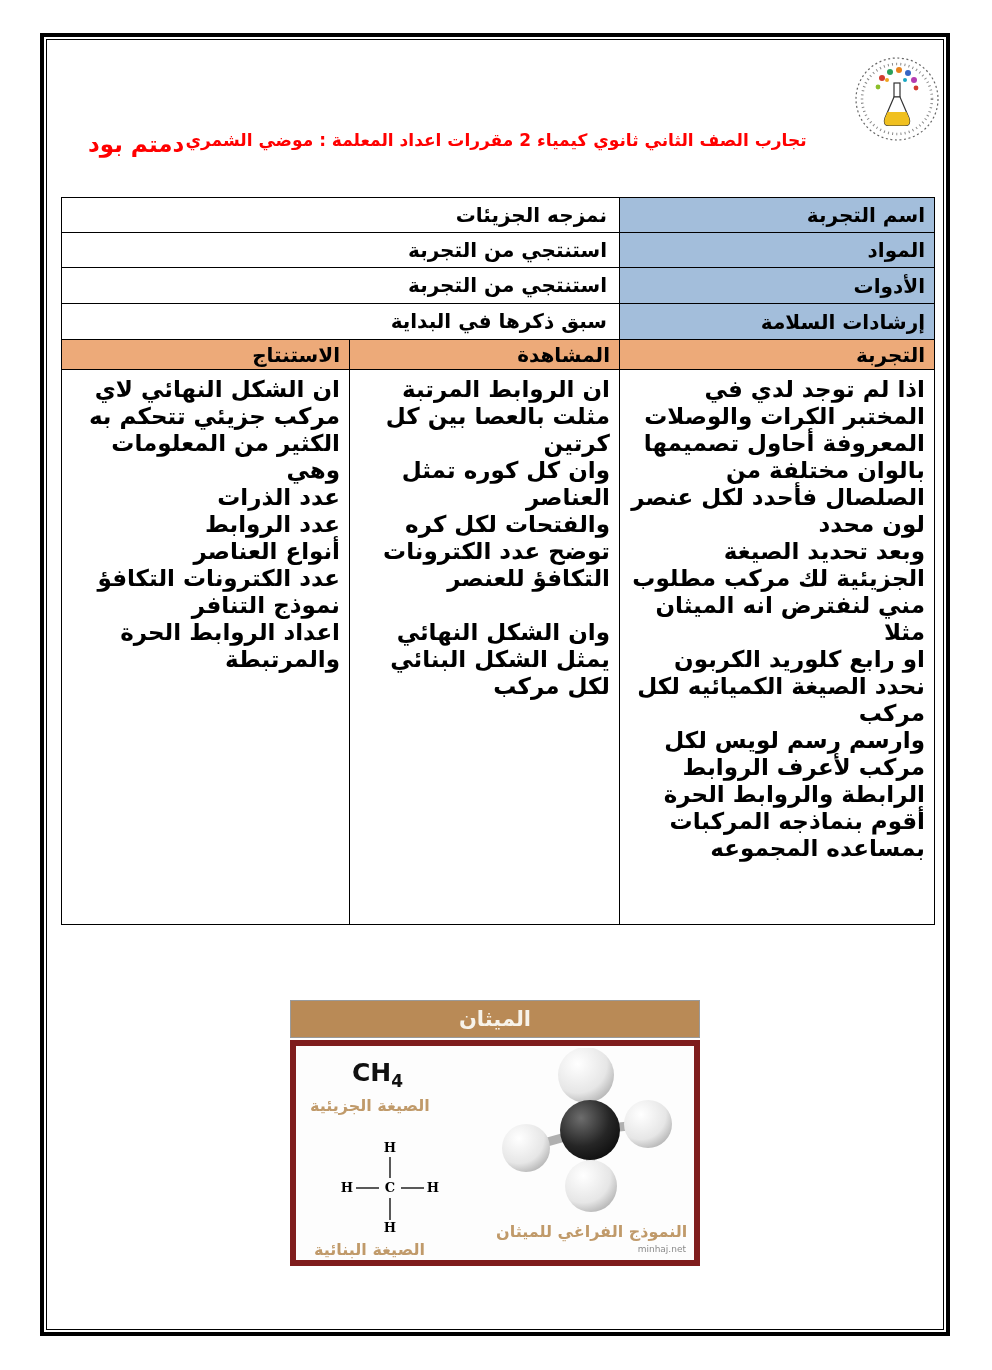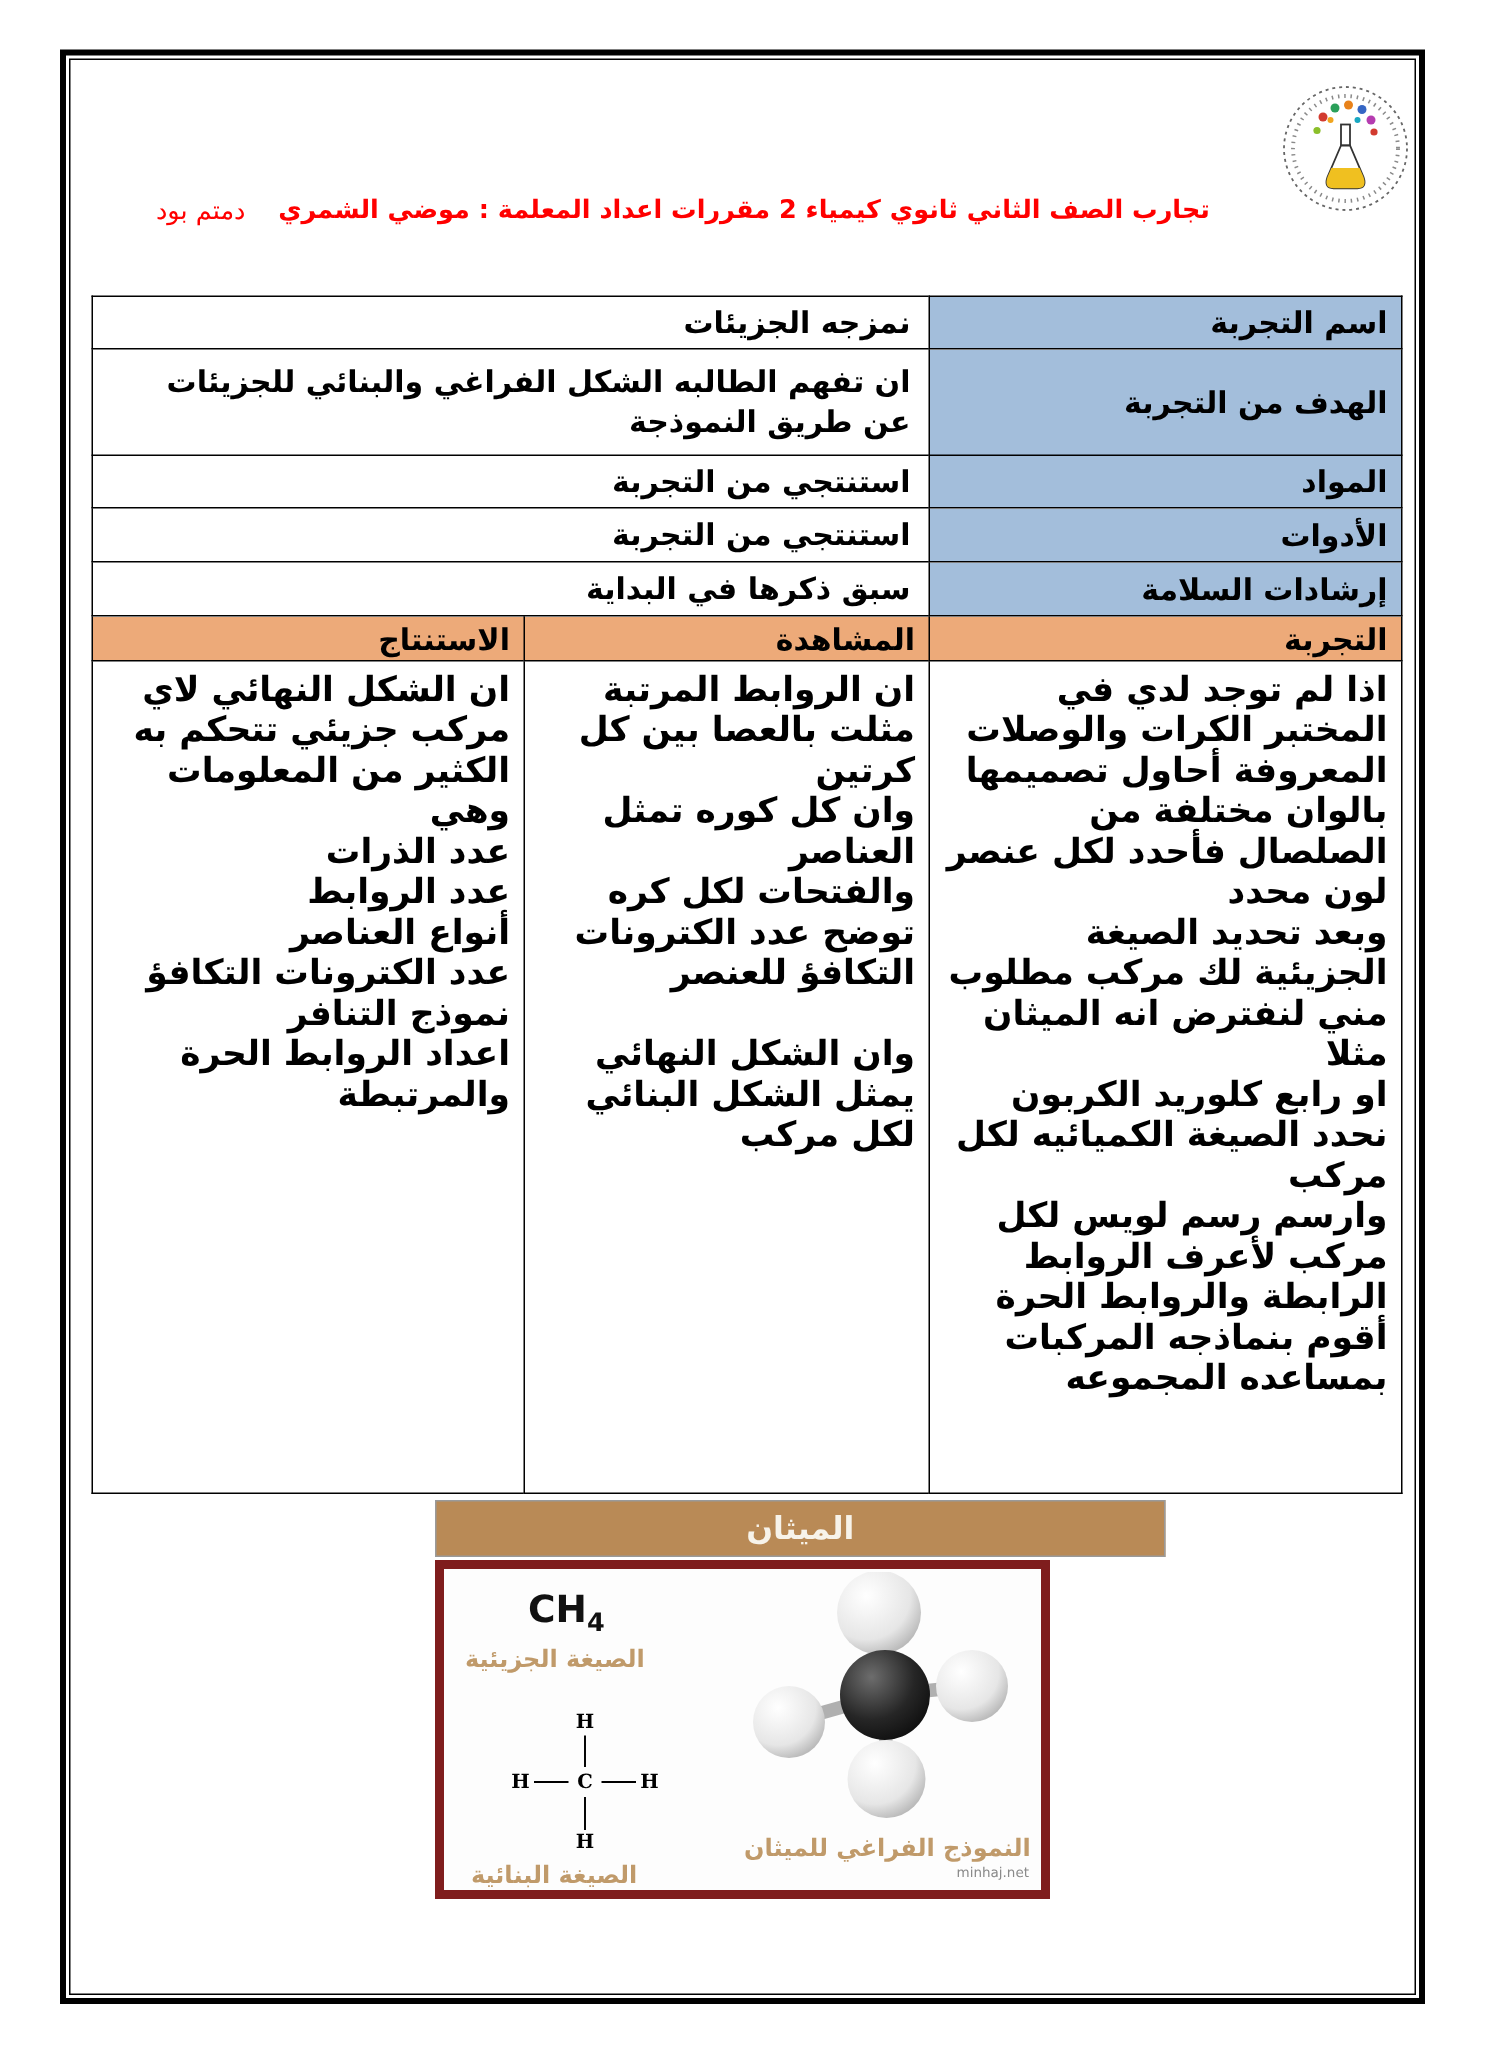--- a/index.html
+++ b/index.html
@@ -32,23 +32,23 @@
   
   .header-row {
     position: absolute; top: 130px; right: 60px; left: 60px; height: 24px;
     text-align: center;
   }
   .doc-title {
     color: var(--header_text, #ff0000);
     font-weight: bold; font-size: 17px; white-space: nowrap;
   }
   .doc-byline {
-    position: absolute; left: 44px; top: 1px;
+    position: absolute; left: 28px; top: 1px;
     color: var(--header_text, #ff0000);
-    font-weight: normal; font-size: 17px;
+    font-weight: bold; font-size: 23px;
   }
 
   
   table.main-table {
     position: absolute; top: 197px; right: 57px;
     width: 873px;
     border-collapse: collapse; table-layout: fixed;
   }
   table.main-table col.c1 { width: 315px; }
   table.main-table col.c2 { width: 270px; }
@@ -80,21 +80,21 @@
   .content-cell {
     vertical-align: top;
     font-size: 23px; line-height: 27px;
     text-align: right;
     padding: 6px 9px;
     white-space: pre-line;
   }
 
   
   .methane-title {
-    position: absolute; top: 1000px; left: 290px; width: 487px; height: 38px;
+    position: absolute; top: 1000px; left: 290px; width: 410px; height: 38px;
     background: var(--methane_bar_bg, #b98a56);
     border: 1px solid #9a9a9a;
     color: #f7f3ea; font-weight: bold; font-size: 21px;
     text-align: center; line-height: 36px;
   }
   .methane-figure {
     position: absolute; top: 1040px; left: 290px; width: 410px; height: 226px;
     background: #fdfdfd;
     border: 6px solid #7f1d1d;
     direction: ltr;
@@ -159,24 +159,20 @@
   <table class="main-table">
     <colgroup>
         <col class="c1">
         <col class="c2">
         <col class="c3">
       </colgroup>
     <tbody>
       <tr class="r1">
         <td class="label-cell">اسم التجربة</td>
         <td class="value-cell" colspan="2">نمزجه الجزيئات</td>
-      </tr>
-      <tr class="r2">
-        <td class="label-cell">الهدف من التجربة</td>
-        <td class="value-cell" colspan="2">ان تفهم الطالبه الشكل الفراغي والبنائي للجزيئات عن طريق النموذجة</td>
       </tr>
       <tr class="r3">
         <td class="label-cell">المواد</td>
         <td class="value-cell" colspan="2">استنتجي من التجربة</td>
       </tr>
       <tr class="r4">
         <td class="label-cell">الأدوات</td>
         <td class="value-cell" colspan="2">استنتجي من التجربة</td>
       </tr>
       <tr class="r5">

